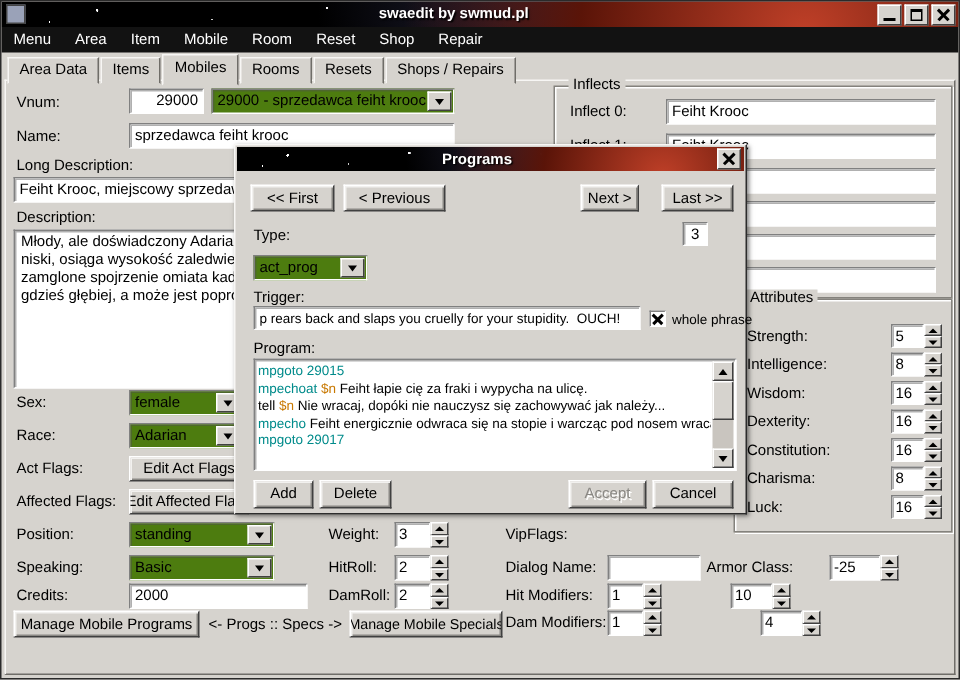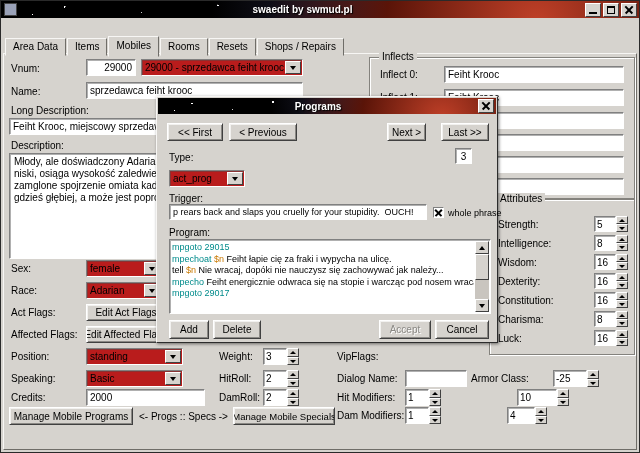--- a/index.html
+++ b/index.html
@@ -34,21 +34,21 @@
     border:1px solid;border-color:#f7f6f4 #6f6d68 #d6d3ce #f7f6f4;margin-right:1px;position:relative;top:2px;}
   .tab.active{top:0;height:19px;line-height:18px;z-index:6;}
   .lbl{position:absolute;white-space:nowrap;font-size:10px;}
   .field{position:absolute;background:#fff;border:1px solid;border-color:#808080 #fff #fff #808080;
     box-shadow:inset 1px 1px 0 rgba(80,80,80,.45);font-size:10px;line-height:13px;padding:1px 3px;
     box-sizing:border-box;overflow:hidden;white-space:pre;}
   .btn{position:absolute;background:#d6d3ce;border:1px solid;border-color:#fff #404040 #404040 #fff;
     box-shadow:inset 1px 1px 0 #f2f1ef, inset -1px -1px 0 #8a8884;font-size:10px;
     display:flex;align-items:center;justify-content:center;box-sizing:border-box;white-space:nowrap;overflow:hidden;}
   .btn.disabled{color:#8a8884;text-shadow:1px 1px 0 #fff;}
-  .combo{position:absolute;background:#b91c1c;border:1px solid;border-color:#808080 #fff #fff #808080;
+  .combo{position:absolute;background:#4d7c0f;border:1px solid;border-color:#808080 #fff #fff #808080;
     box-shadow:inset 1px 1px 0 rgba(80,80,80,.45);font-size:10px;line-height:13px;padding:1px 16px 1px 3px;
     box-sizing:border-box;overflow:hidden;white-space:nowrap;}
   .drop{position:absolute;right:1px;top:1px;bottom:1px;width:14px;background:#d6d3ce;
     border:1px solid;border-color:#fff #404040 #404040 #fff;display:flex;align-items:center;justify-content:center;}
   .arr-dn{width:0;height:0;border-left:3px solid transparent;border-right:3px solid transparent;border-top:4px solid #000;}
   .spin{position:absolute;height:17px;}
   .spin-val{position:absolute;left:0;right:12px;top:0;bottom:0;background:#fff;border:1px solid;
     border-color:#808080 #fff #fff #808080;box-shadow:inset 1px 1px 0 rgba(80,80,80,.45);
     font-size:10px;line-height:13px;padding:1px 2px;box-sizing:border-box;overflow:hidden;}
   .spin-btns{position:absolute;right:0;top:0;bottom:0;width:12px;display:flex;flex-direction:column;}
@@ -85,20 +85,30 @@
 <div id="window">
 
   <div class="titlebar stars">
     <span class="appicon"></span>
     <span class="title">swaedit by swmud.pl</span>
     <span class="winbtn ic-min"></span>
     <span class="winbtn ic-max"></span>
     <span class="winbtn ic-x"></span>
   </div>
 
+  <div class="menubar">
+    <span class="menu-item">Menu</span>
+    <span class="menu-item">Area</span>
+    <span class="menu-item">Item</span>
+    <span class="menu-item">Mobile</span>
+    <span class="menu-item">Room</span>
+    <span class="menu-item">Reset</span>
+    <span class="menu-item">Shop</span>
+    <span class="menu-item">Repair</span>
+  </div>
 
   <div class="panel"></div>
 
   <div class="tabstrip">
     <span class="tab">Area Data</span>
     <span class="tab">Items</span>
     <span class="tab active">Mobiles</span>
     <span class="tab">Rooms</span>
     <span class="tab">Resets</span>
     <span class="tab">Shops / Repairs</span>
@@ -214,21 +224,21 @@
   </div>
 
   <span class="lbl" style="left:336px;top:391px;">Hit Modifiers:</span>
   <div class="spin" style="left:404px;top:388px;width:36px;">
     <div class="spin-val">1</div>
     <div class="spin-btns">
         <i class="sarr up"></i>
         <i class="sarr dn"></i>
       </div>
   </div>
-  <div class="spin" style="left:516px;top:388px;width:52px;">
+  <div class="spin" style="left:486px;top:388px;width:40px;">
     <div class="spin-val">10</div>
     <div class="spin-btns">
         <i class="sarr up"></i>
         <i class="sarr dn"></i>
       </div>
   </div>
 
   <span class="lbl" style="left:336px;top:409px;">Dam Modifiers:</span>
   <div class="spin" style="left:404px;top:406px;width:36px;">
     <div class="spin-val">1</div>

